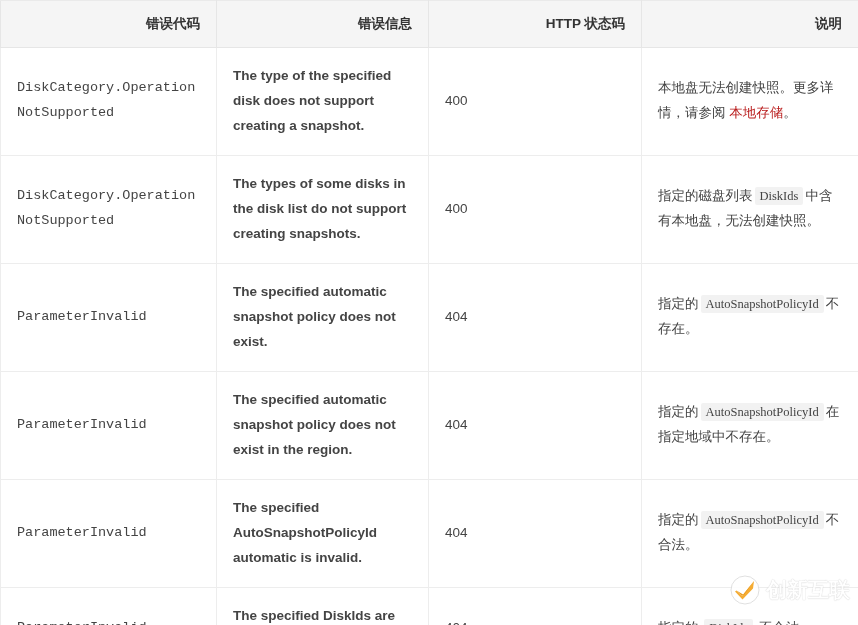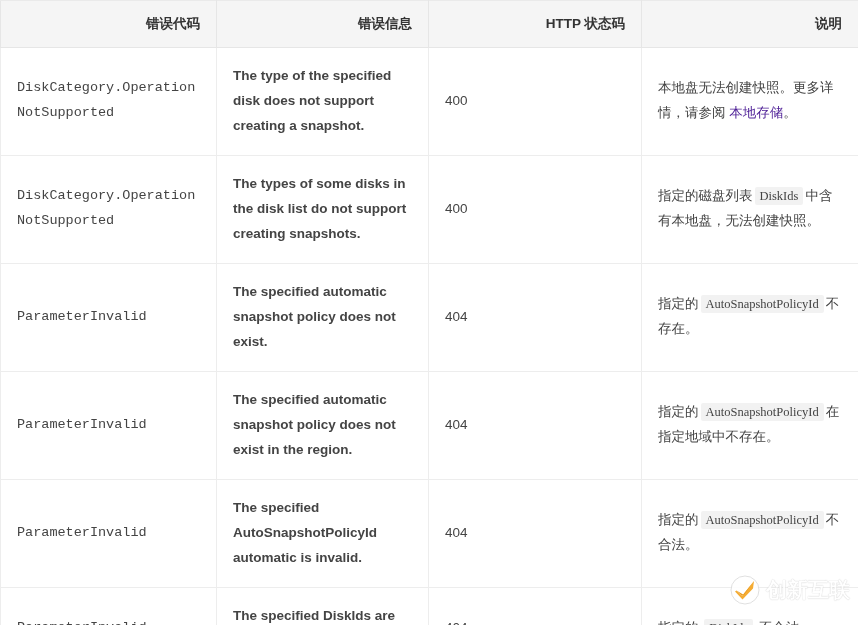--- a/index.html
+++ b/index.html
@@ -79,21 +79,21 @@
     font-weight: bold;
   }
   .cell-status {
     color: #4a4a4a;
   }
   .cell-desc {
     color: #4a4a4a;
   }
 
   a.doclink {
-    color: #4c1d95;
+    color: #b91c1c;
     text-decoration: none;
   }
 
   code.inlinecode {
     font-family: Liberation Serif, serif;
     background: #f2f2f2;
     color: #444444;
     font-size: 12.5px;
     padding: 2px 5px;
     margin: 0 2px;

